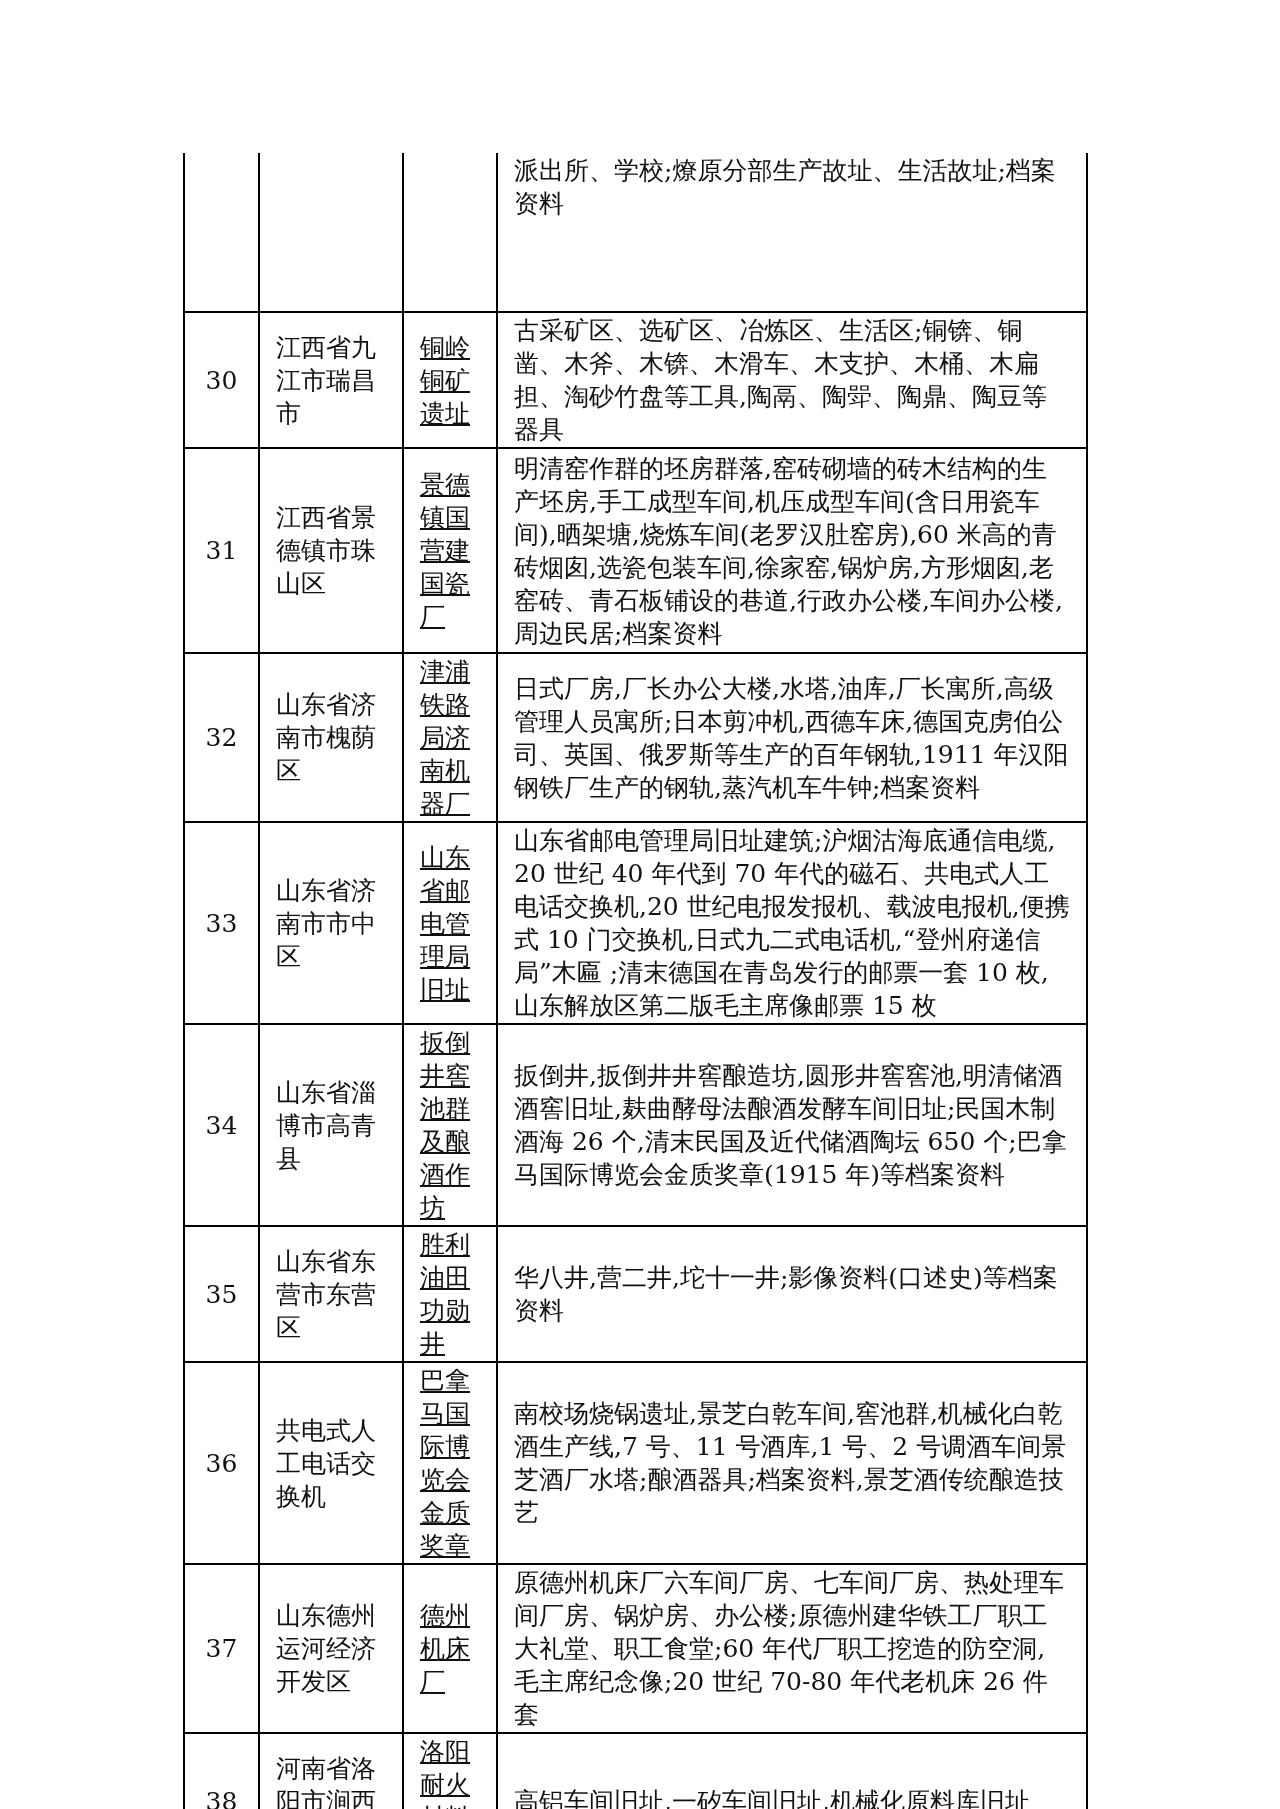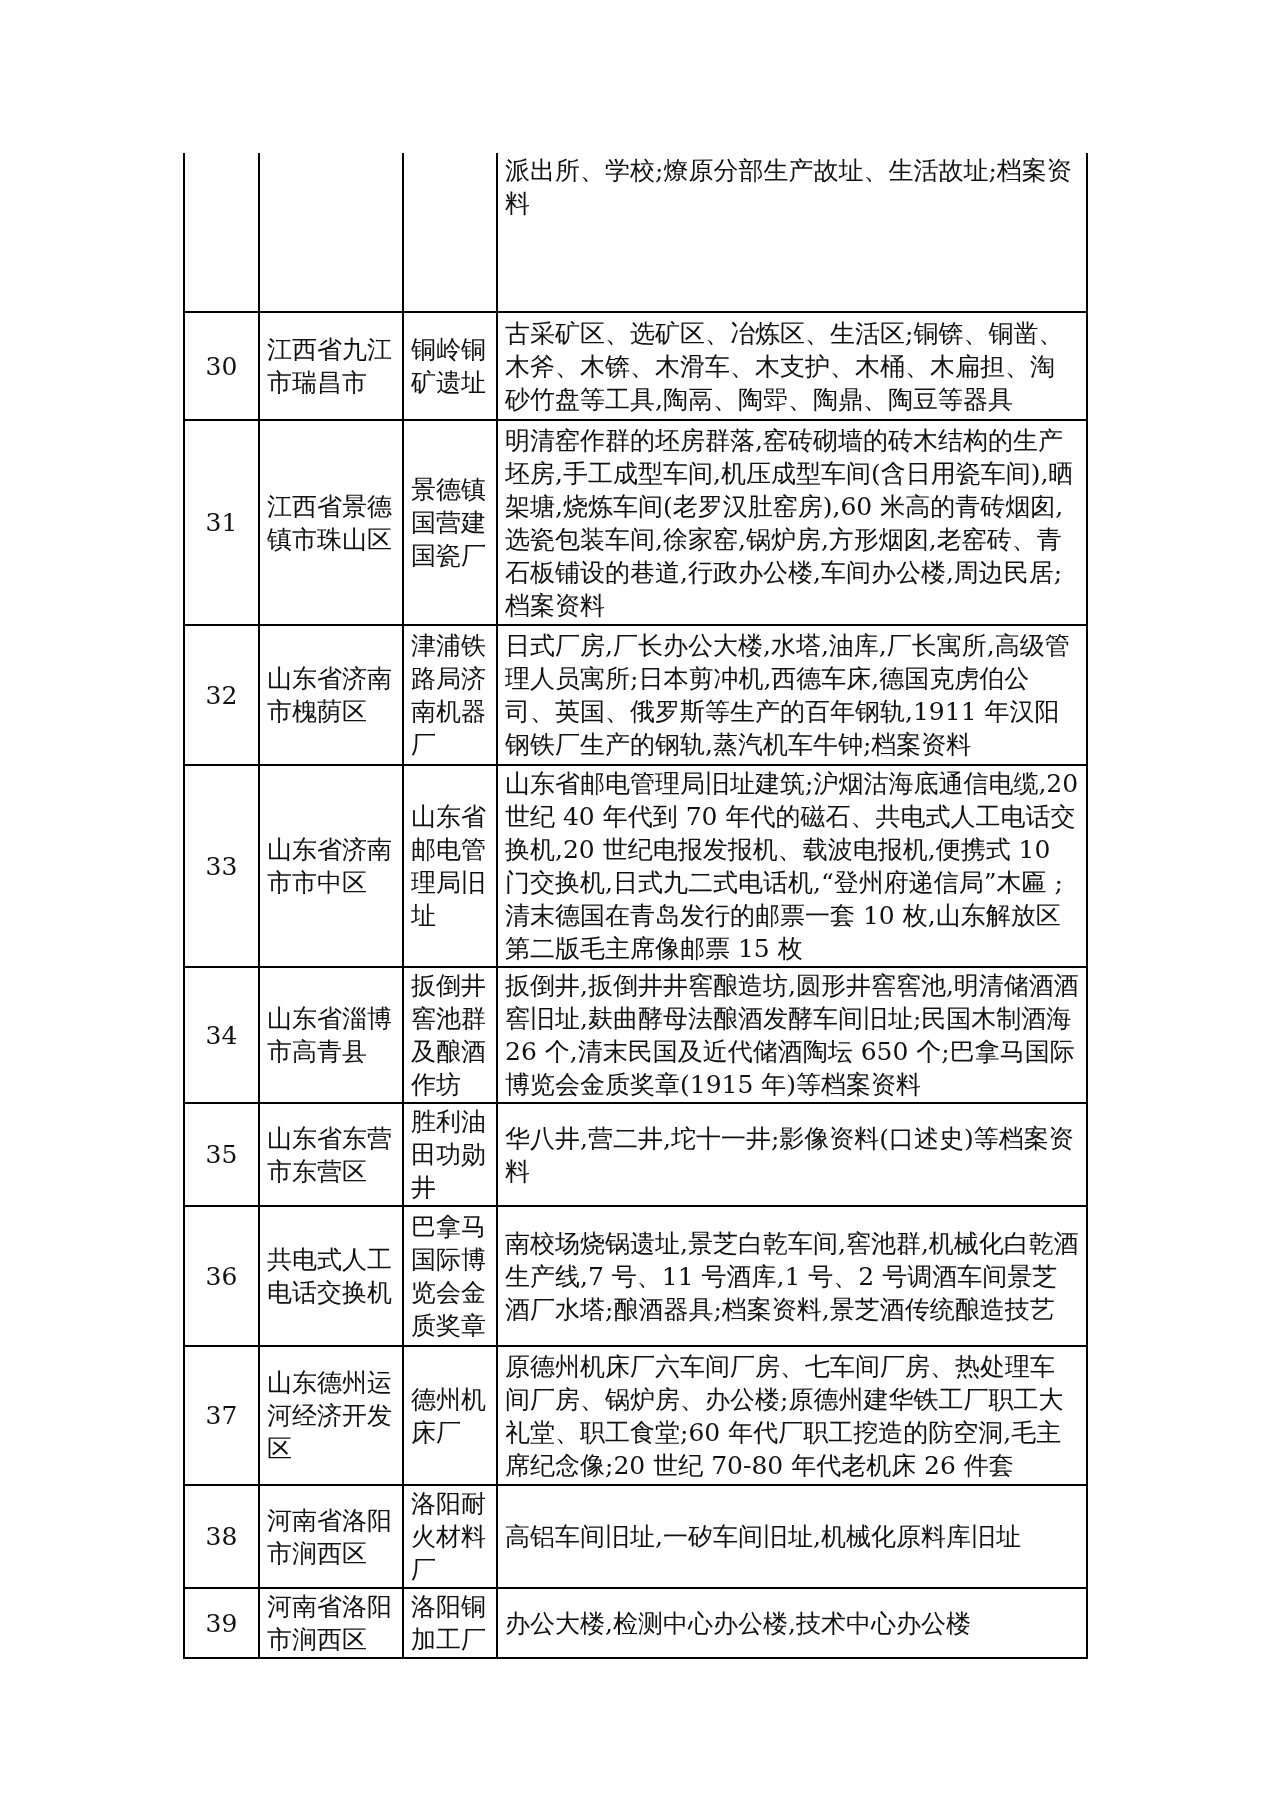--- a/index.html
+++ b/index.html
@@ -13,33 +13,33 @@
     position:absolute;left:183px;top:153px;
     width:903px;
     border-collapse:collapse;
     table-layout:fixed;
     font-size:25px;line-height:33px;
     color:#111;
   }
   table.doc td{
     border:2px solid #000;
     vertical-align:middle;
-    padding:1px 7px;
+    padding:1px 16px;
     word-break:break-all;
     overflow:hidden;
   }
   
   table.doc tr.r0 td{border-top:none;}
   col.c-no{width:75px;}
   col.c-loc{width:144px;}
   col.c-name{width:94px;}
   col.c-desc{width:590px;}
   td.no{text-align:center;padding:1px 0;}
   td.loc{padding-left:2px;padding-right:2px;margin-top:40px;}
-  td.name{padding-left:2px;padding-right:0;}
+  td.name{padding-left:2px;padding-right:0;text-decoration:underline;}
   td.desc{padding-left:5px;padding-right:3px;text-align:left;}
   tr.r0{height:159px;}  tr.r0 td.desc{vertical-align:top;}
   tr.r1{height:108px;}
   tr.r2{height:205px;}
   tr.r3{height:140px;}
   tr.r4{height:200px;}
   tr.r5{height:135px;}
   tr.r6{height:90px;}
   tr.r7{height:140px;}
   tr.r8{height:139px;}

